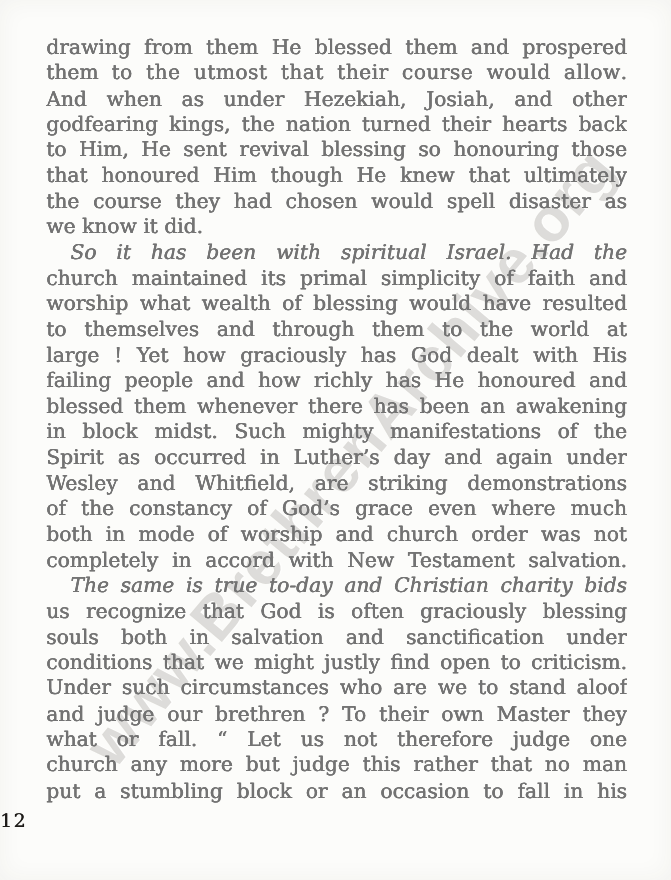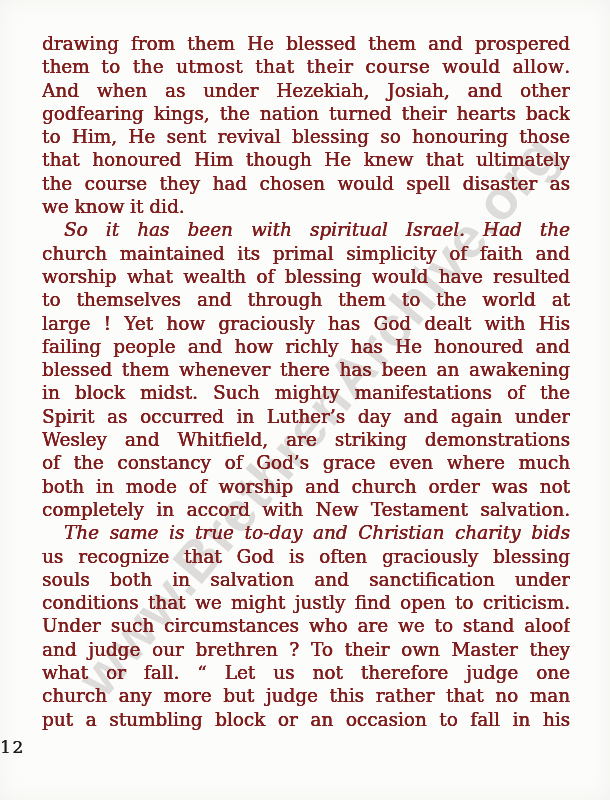--- a/index.html
+++ b/index.html
@@ -33,21 +33,21 @@
     user-select: none;
   }
   .text-block {
     position: absolute;
     left: 42px;
     top: 32px;
     width: 528px;
     z-index: 1;
     font-size: 18.4px;
     line-height: 23.3px;
-    color: #7f1d1d;
+    color: #737373;
     text-shadow: 0.35px 0 0 currentColor, 0 0.25px 0 currentColor;
   }
   .para { margin: 0; }
   .line {
     text-align: justify;
     text-align-last: justify;
     height: 23.3px;
     overflow: hidden;
   }
   .line.flush-left {

